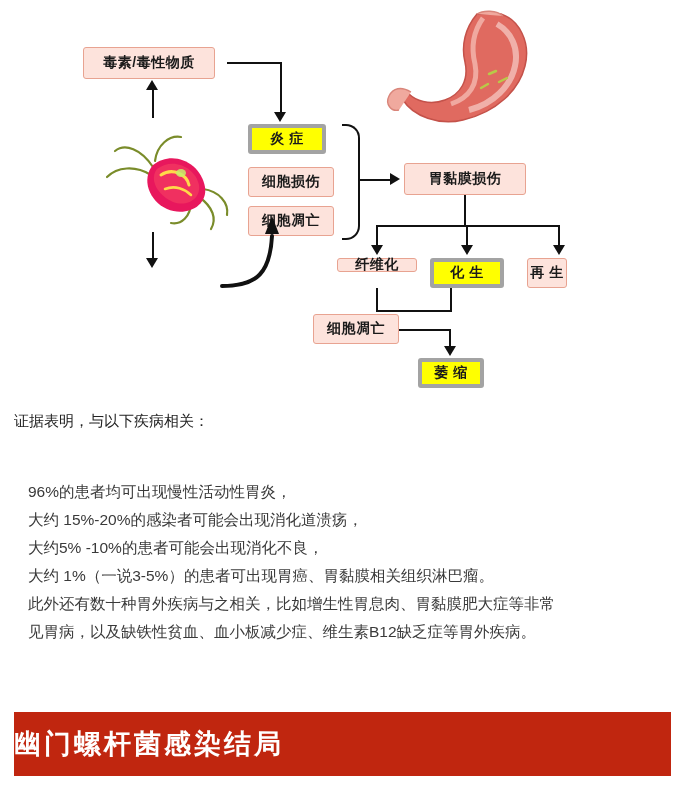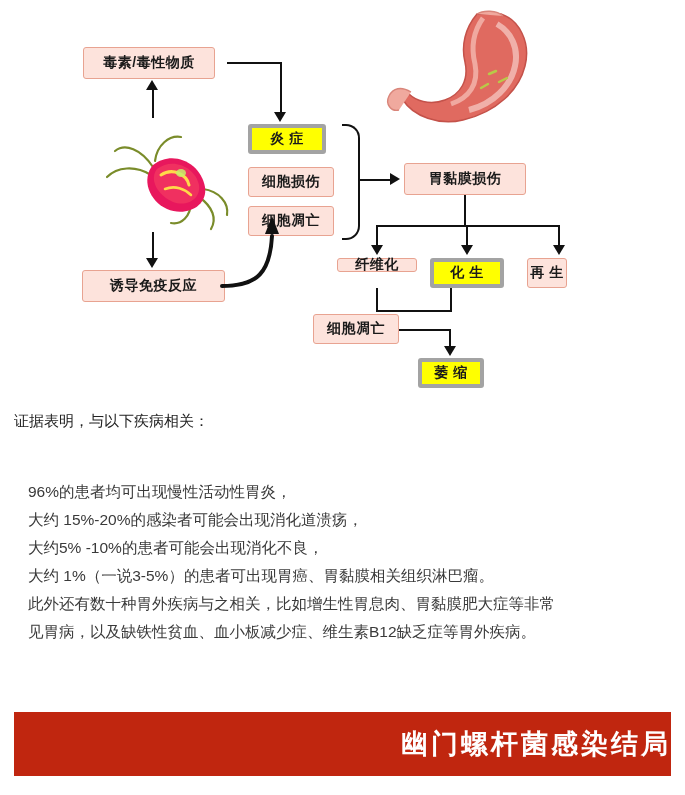--- a/index.html
+++ b/index.html
@@ -111,21 +111,21 @@
   
   #banner {
     position: absolute;
     left: 14px;
     top: 712px;
     width: 657px;
     height: 64px;
     background: #c0260f;
     display: flex;
     align-items: center;
-    justify-content: flex-end;
+    justify-content: flex-start;
   }
   #banner .banner-text {
     color: #ffffff;
     font-size: 27px;
     font-weight: bold;
     letter-spacing: 3px;
     font-family: "Liberation Sans", sans-serif;
   }
 </style>
 </head>
@@ -161,21 +161,20 @@
   </svg>
 
   <div class="node pink" style="left:83px; top:47px; width:132px; height:32px;">毒素/毒性物质</div>
 
   <div class="node yellow" style="left:248px; top:124px; width:78px; height:30px;">炎 症</div>
 
   <div class="node pink" style="left:248px; top:167px; width:86px; height:30px;">细胞损伤</div>
 
   <div class="node pink" style="left:248px; top:206px; width:86px; height:30px;">细胞凋亡</div>
 
-  <div class="node pink" style="left:82px; top:270px; width:143px; height:32px;">诱导免疫反应</div>
 
   <div class="node pink" style="left:404px; top:163px; width:122px; height:32px;">胃黏膜损伤</div>
 
   <div class="node pink" style="left:337px; top:258px; width:80px; height:14px;">纤维化</div>
 
   <div class="node yellow" style="left:430px; top:258px; width:74px; height:30px;">化 生</div>
 
   <div class="node pink" style="left:527px; top:258px; width:40px; height:30px;">再 生</div>
 
   <div class="node pink" style="left:313px; top:314px; width:86px; height:30px;">细胞凋亡</div>

